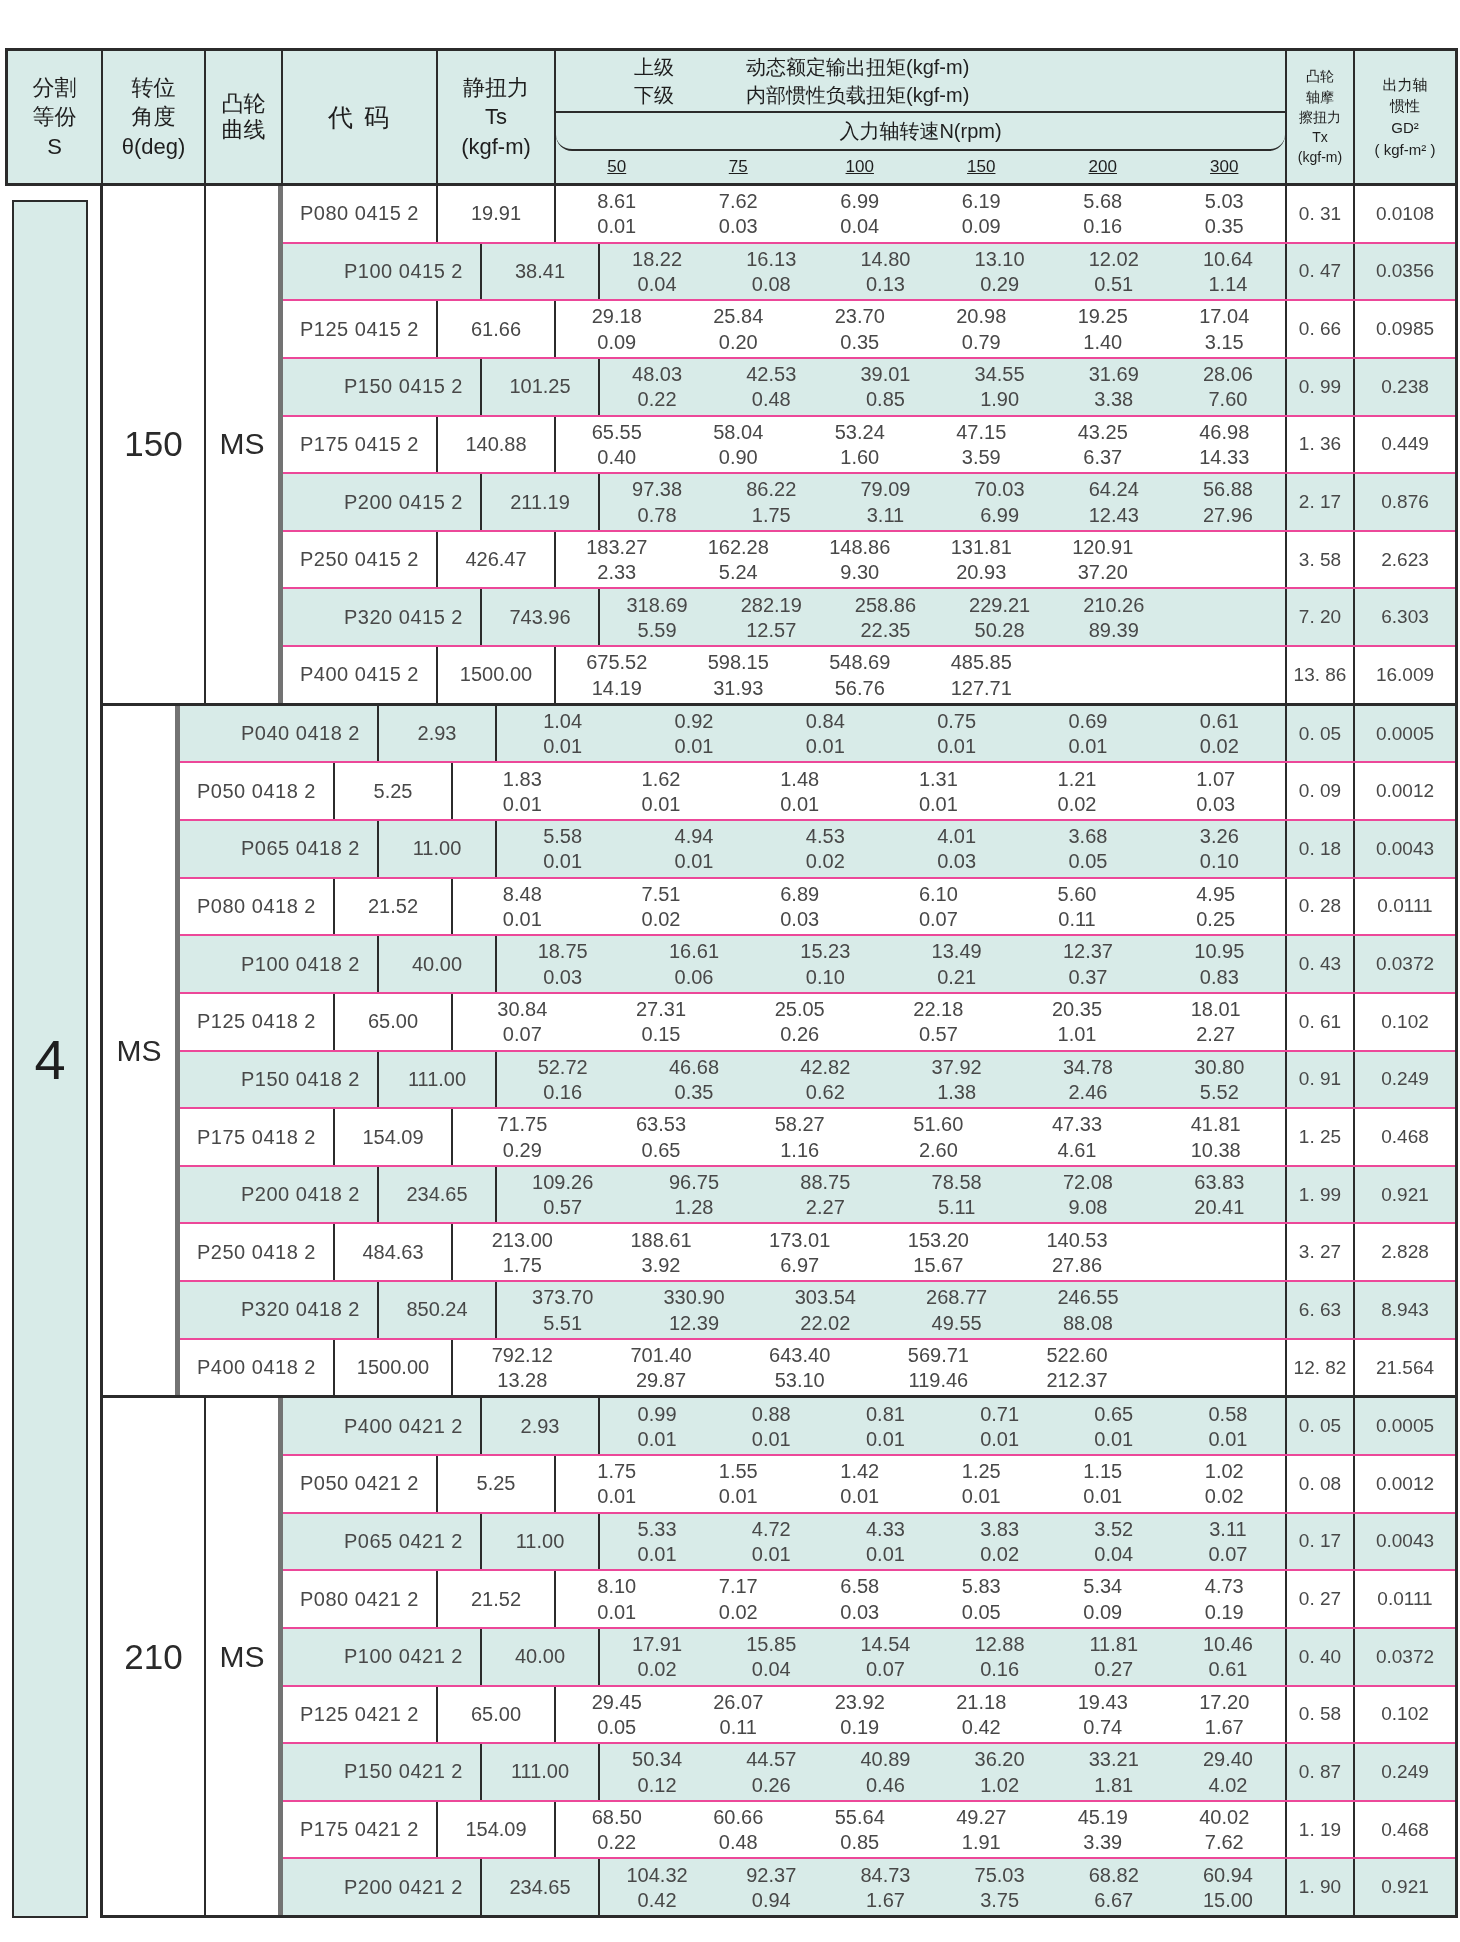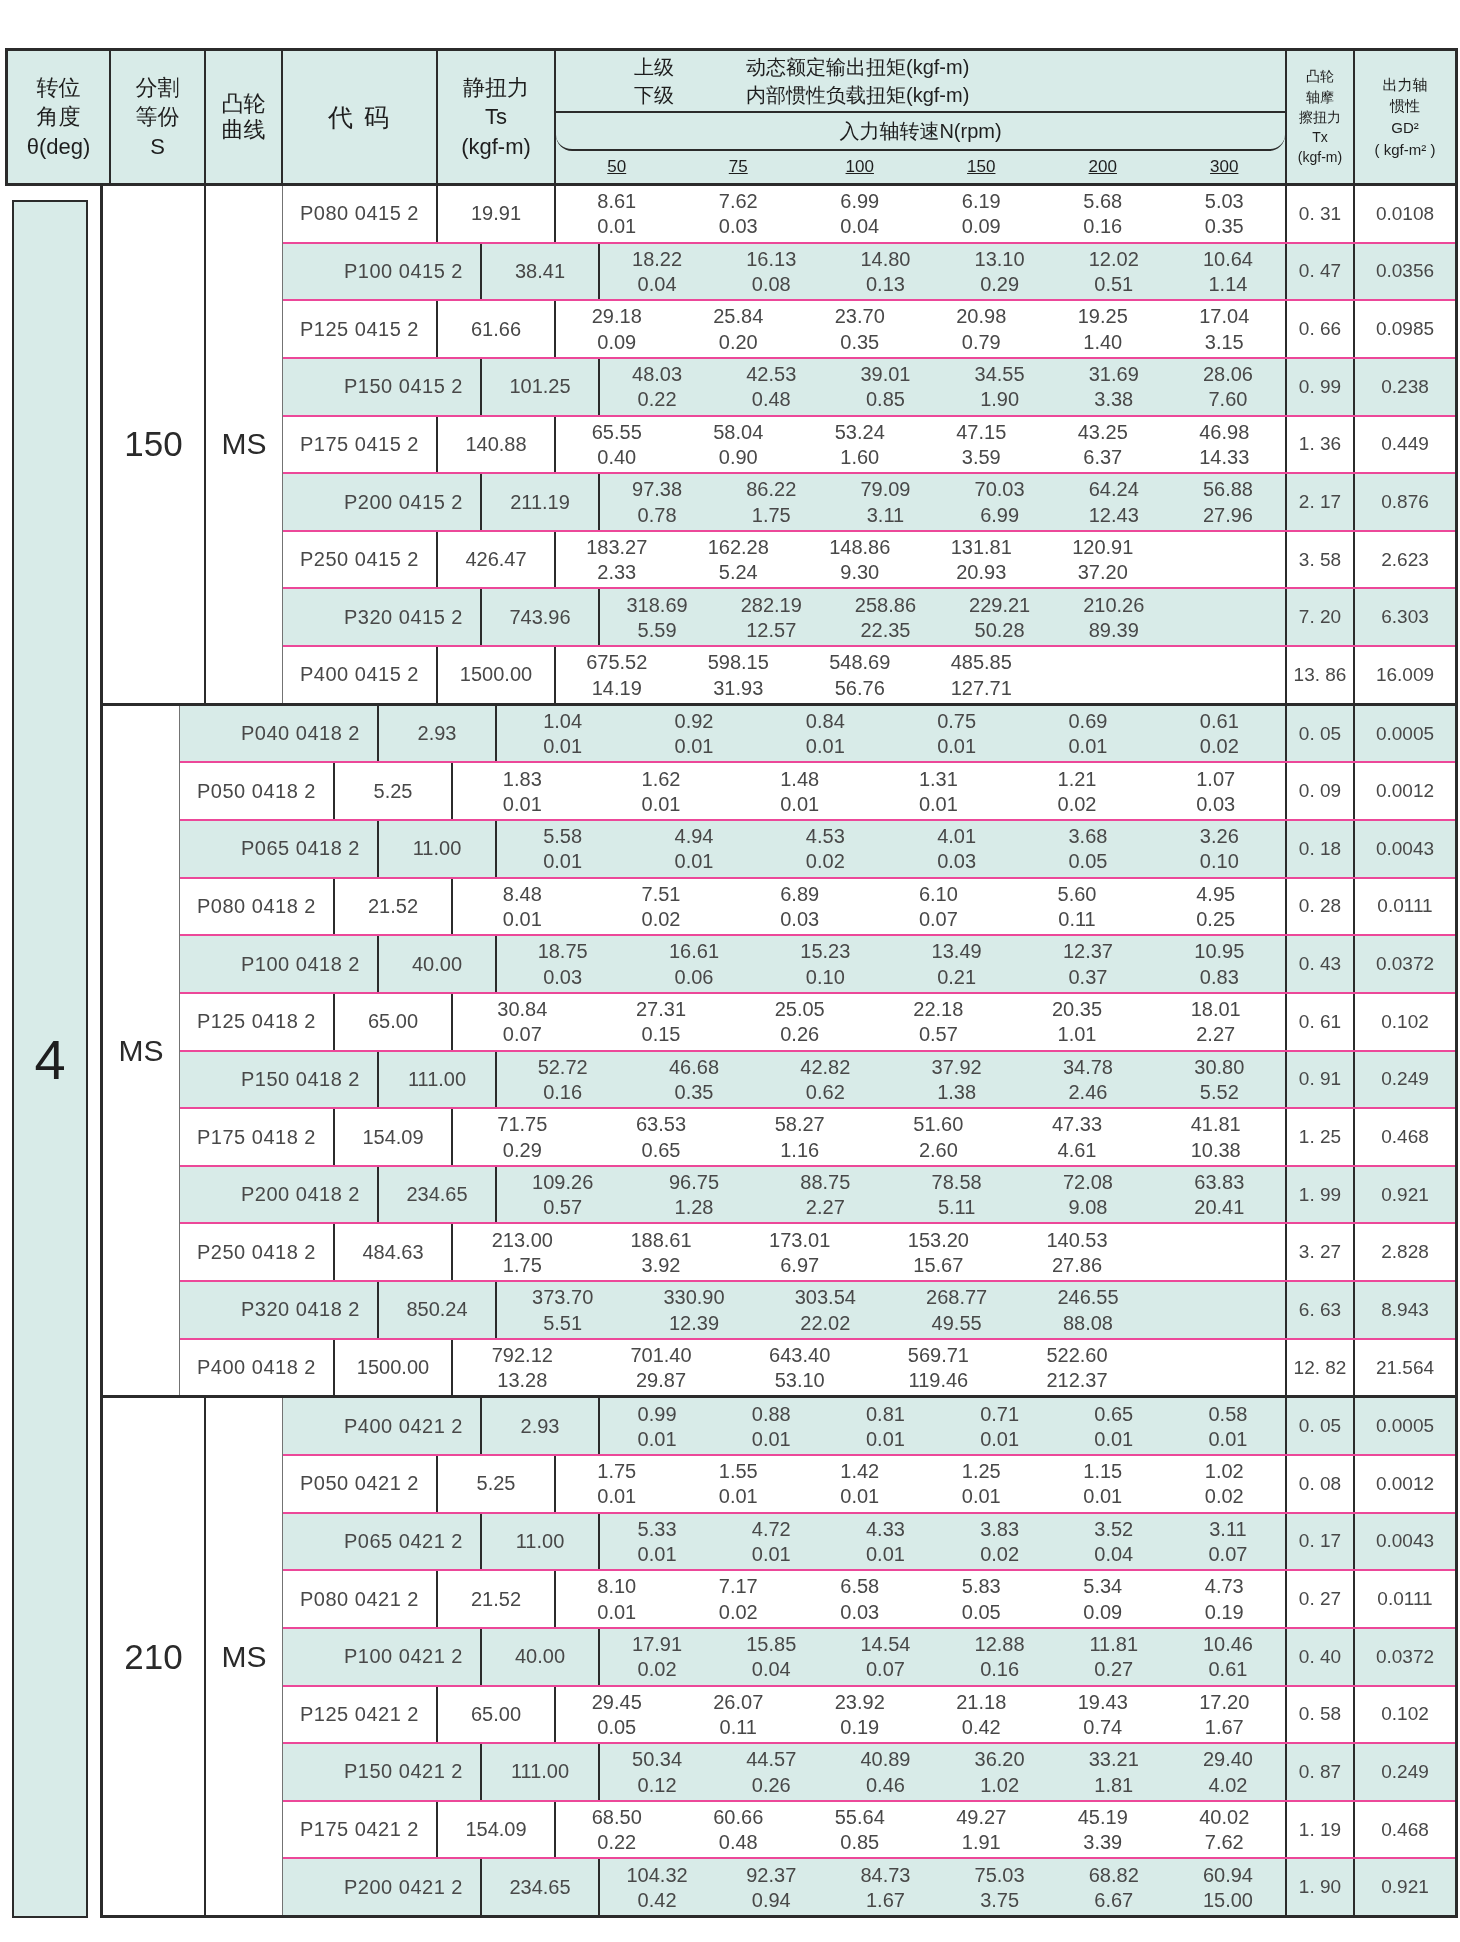--- a/index.html
+++ b/index.html
@@ -58,21 +58,21 @@
     border:3px solid #2b2b2b; border-top:none; background:#fff;
   }
   .group { display:flex; border-bottom:3px solid #2b2b2b; min-height:0; }
   .group:last-child { border-bottom:none; }
   .g-angle {
     width:103px; border-right:2px solid #2b2b2b;
     display:flex; align-items:center; justify-content:center;
     font-size:35px; color:#2a2a2a; background:#fff;
   }
   .g-cam {
-    width:77px; border-right:1px solid #737373;
+    width:77px; border-right:5px solid #737373;
     display:flex; align-items:center; justify-content:center;
     font-size:30px; color:#2a2a2a; background:#fff;
   }
   .g-rows { flex:1; display:flex; flex-direction:column; min-width:0; }
   .row { flex:1; display:flex; border-bottom:2px solid #ec4899; min-height:0; }
   .row:last-child { border-bottom:none; }
   .row.alt { background:#d8ebe8;padding-left:44px; }
   .c {
     display:flex; align-items:center; justify-content:center;
     font-size:20px; color:#484848;
@@ -84,26 +84,26 @@
   .pair div { font-size:20px; color:#484848; line-height:1; }
   .c-tx   { width:68px; border-right:2px solid #2b2b2b; font-size:19px; white-space:nowrap; }
   .c-gd2  { width:100px; font-size:19px; }
 </style>
 </head>
 <body>
 
 <div class="page">
 
   <div class="header">
+    <div class="hcell h-s pre">分割
+等份
+S</div>
     <div class="hcell h-angle pre">转位
 角度
 θ(deg)</div>
-    <div class="hcell h-s pre">分割
-等份
-S</div>
     <div class="hcell h-cam pre">凸轮
 曲线</div>
     <div class="hcell h-code">代 码</div>
     <div class="hcell h-ts pre">静扭力
 Ts
 (kgf-m)</div>
 
     <div class="h-torque-block">
       <div class="h-row1">
         <div class="h-upper-lower pre">上级

